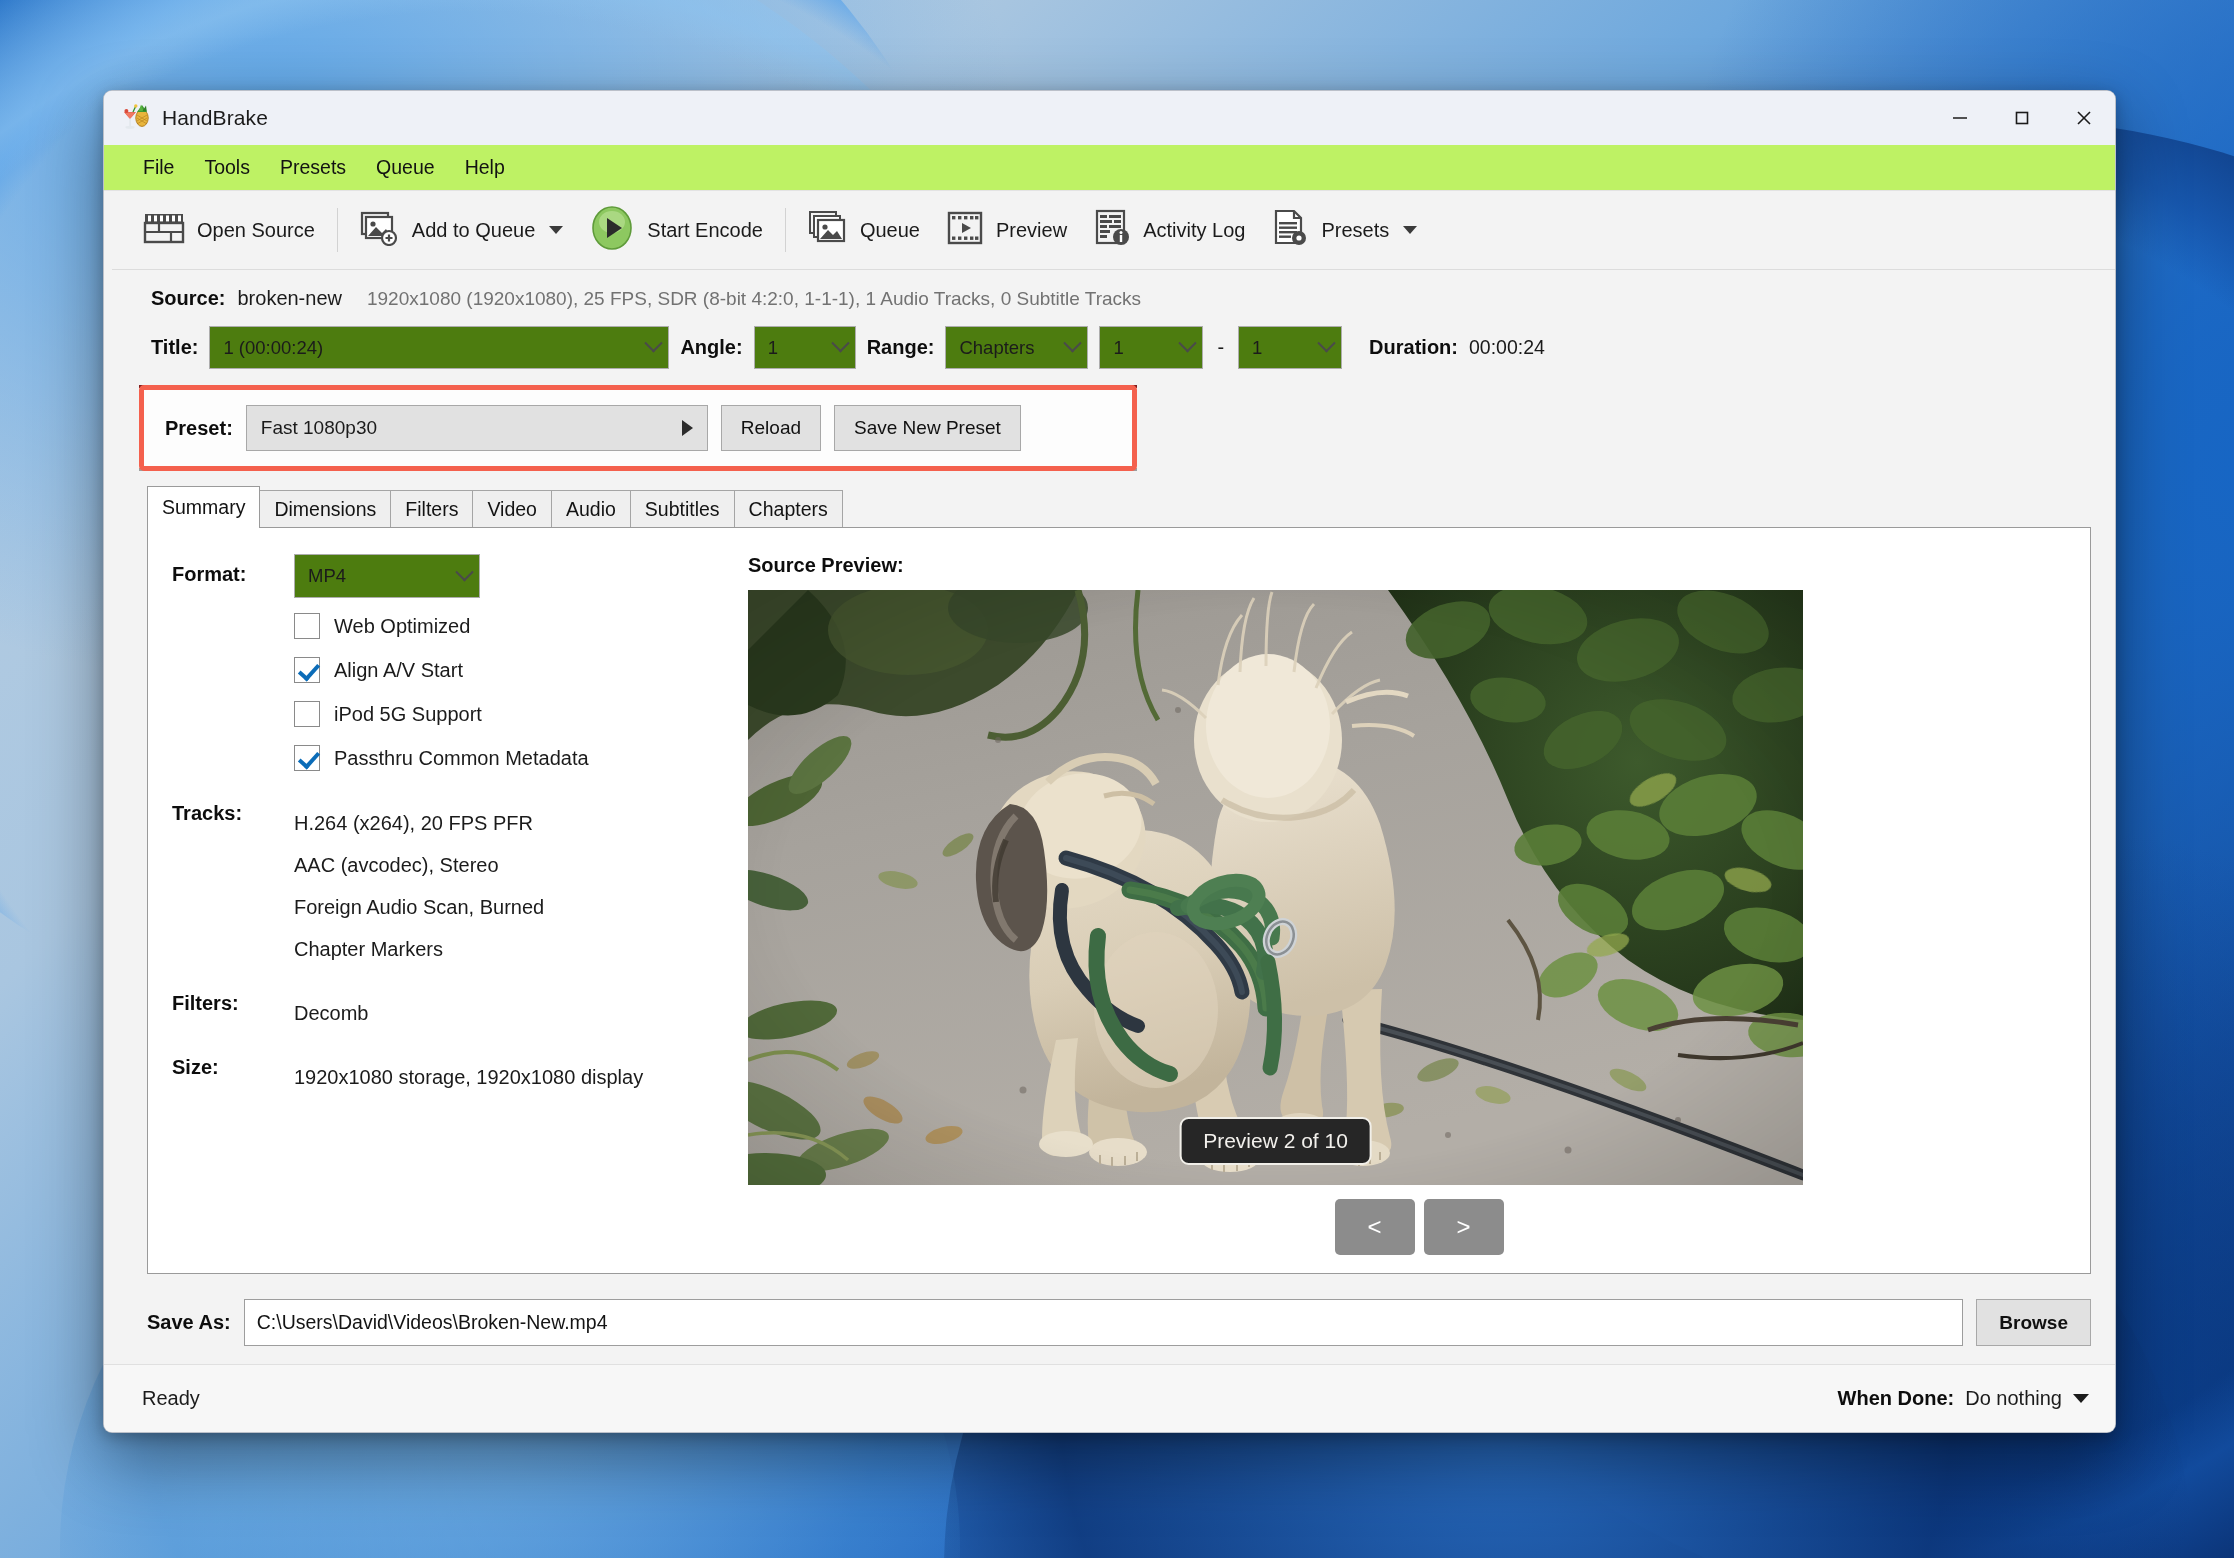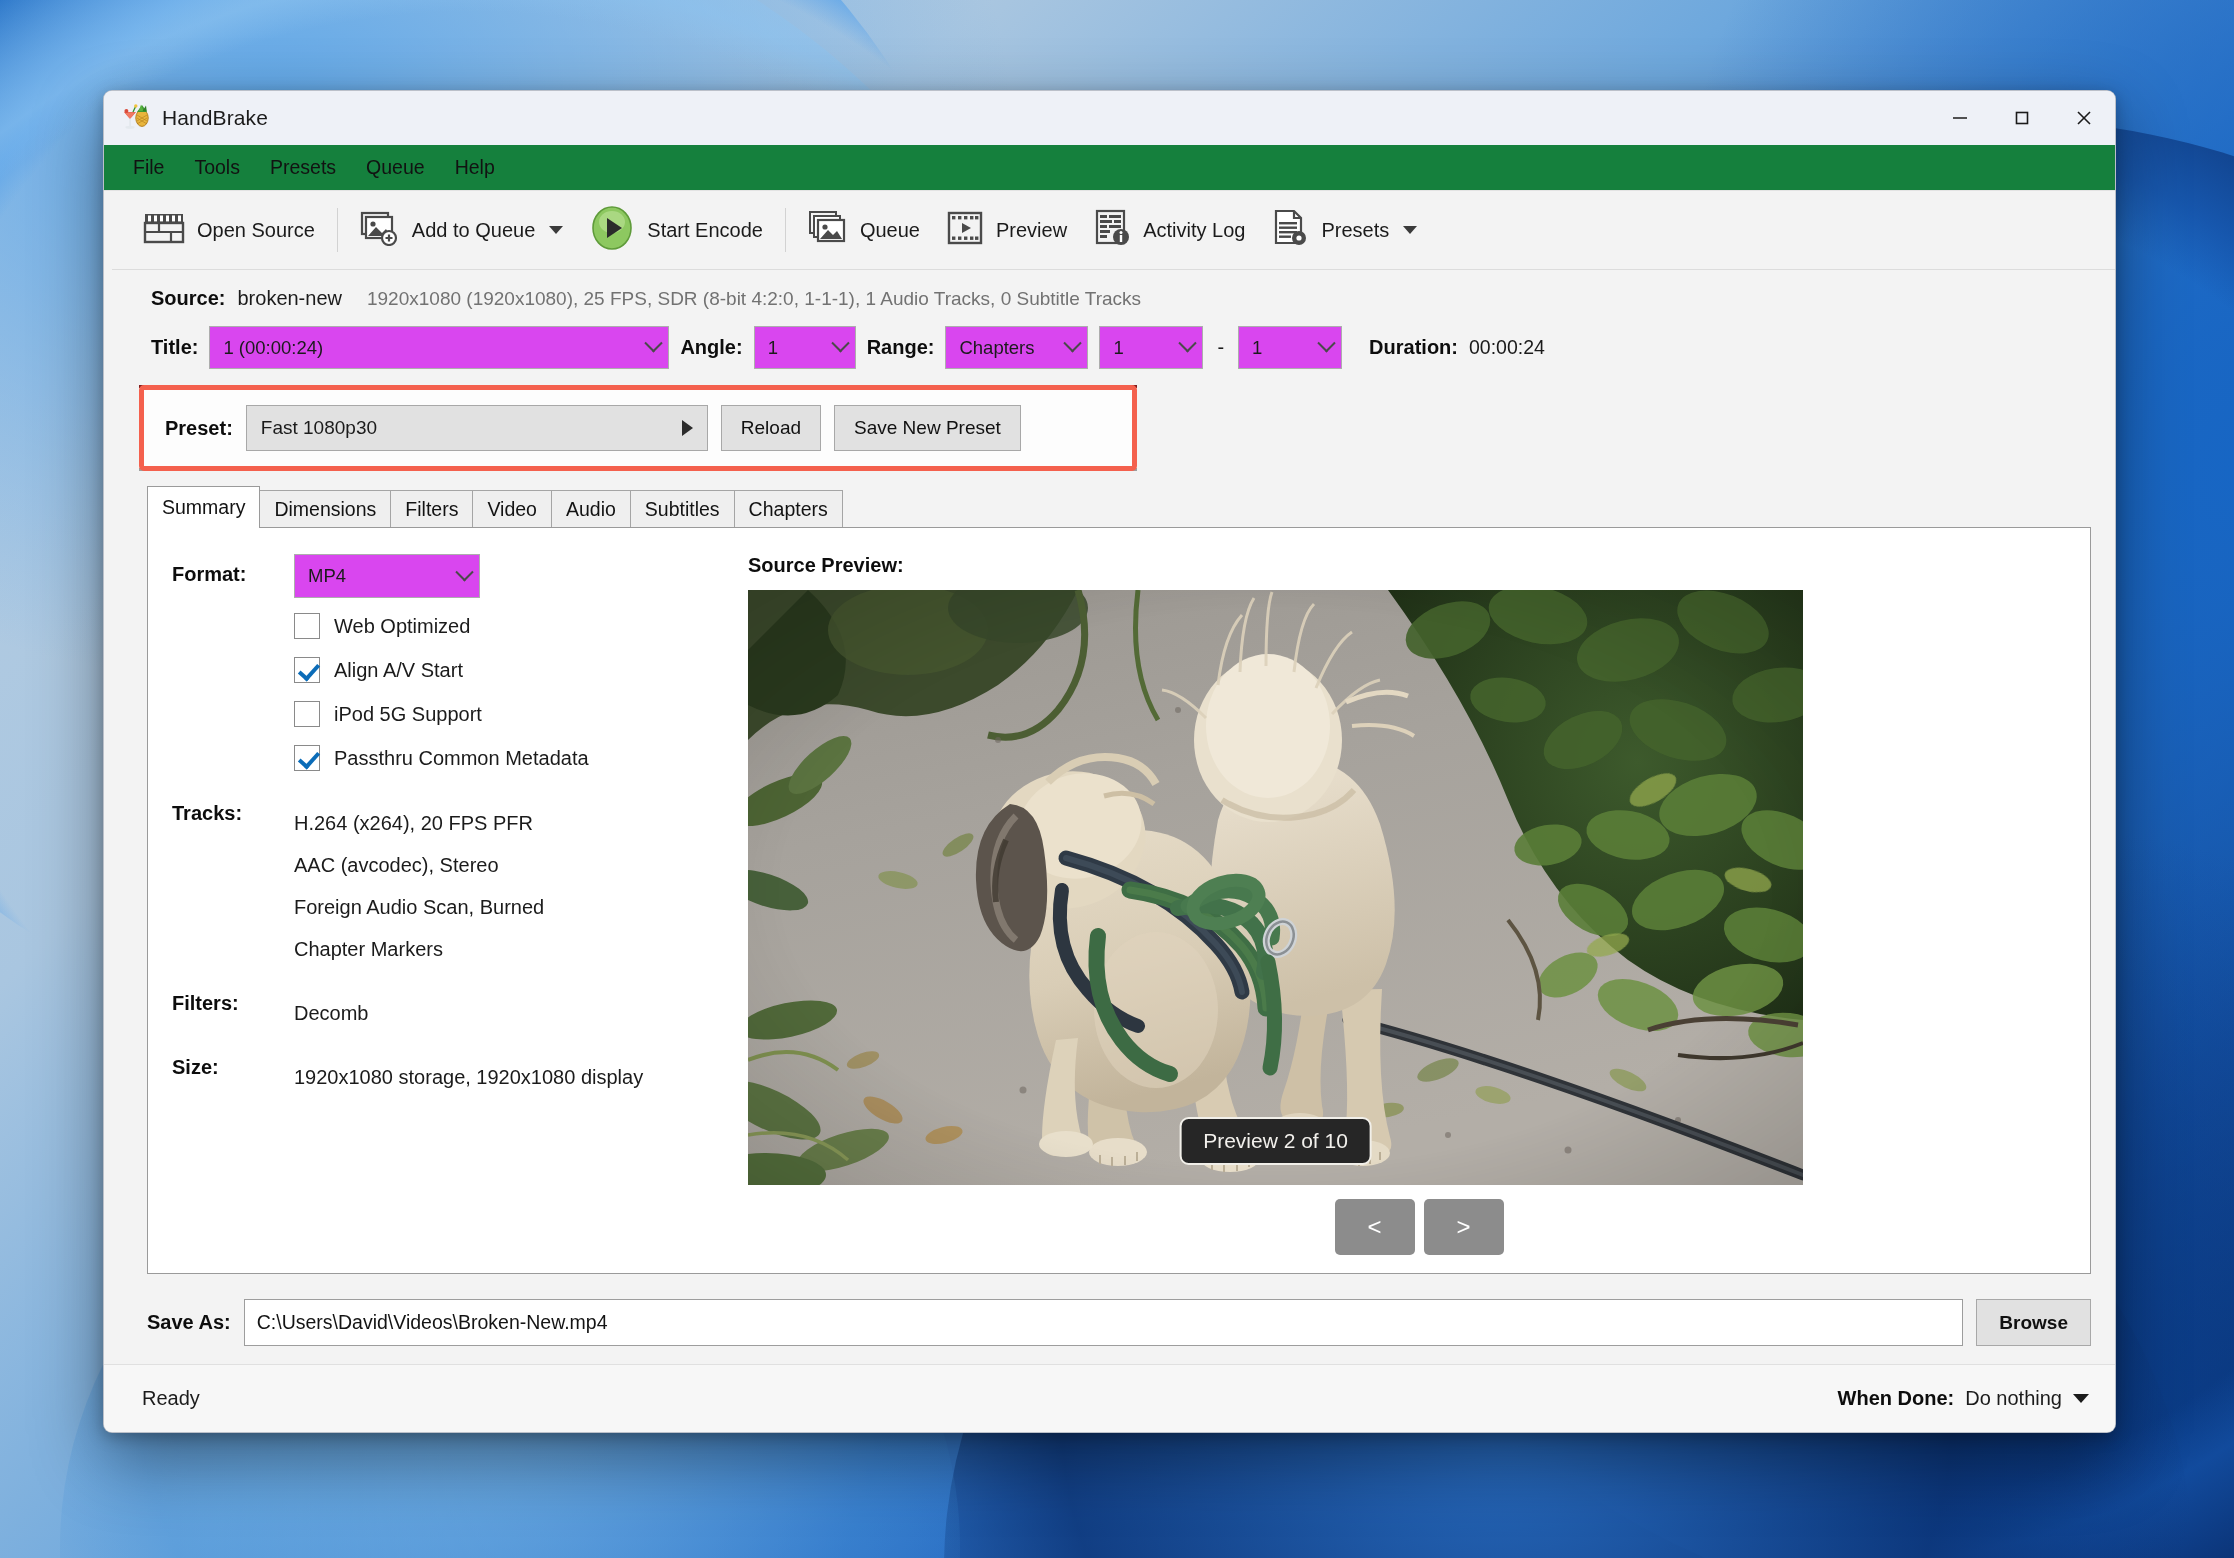--- a/index.html
+++ b/index.html
@@ -75,23 +75,23 @@
   .winbtns { position: absolute; right: 0; top: 0; height: 54px; display: flex; }
   .winbtn {
     width: 62px; height: 54px;
     display: flex; align-items: center; justify-content: center;
     color: #1b1b1b;
   }
 
   
   .menubar {
     height: 46px; flex: 0 0 46px;
-    background: #15803d;
+    background: #bef264;
     display: flex; align-items: center;
-    padding-left: 14px;
+    padding-left: 24px;
     border-bottom: 1px solid #e3e3e3;
   }
   .menu-item {
     font-size: 19.5px; color: #121212;
     padding: 6px 15px; border-radius: 3px;
   }
 
   
   .toolbar {
     height: 79px; flex: 0 0 79px;
@@ -129,21 +129,21 @@
   .src-name { font-size: 20px; color: #1b1b1b; }
   .src-meta { font-size: 19px; color: #727272; margin-left: 13px; }
 
   .title-row {
     display: flex; align-items: center; gap: 11px;
     padding: 11px 0 8px 27px;
   }
 
   
   .combo {
-    background: #d946ef;
+    background: #4d7c0f;
     border: 1px solid #adadad;
     height: 43px;
     display: flex; align-items: center;
     padding: 0 8px 0 13px;
     font-size: 18.5px; color: #1b1b1b;
     position: relative;
   }
   .combo .cv { flex: 1 1 auto; white-space: nowrap; overflow: hidden; }
   .chev {
     width: 13px; height: 13px; margin-left: 8px;

